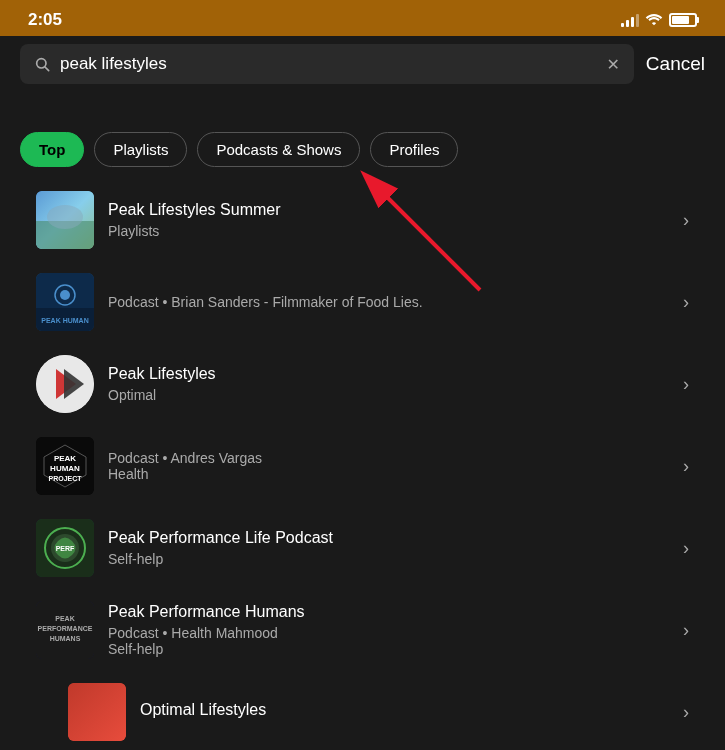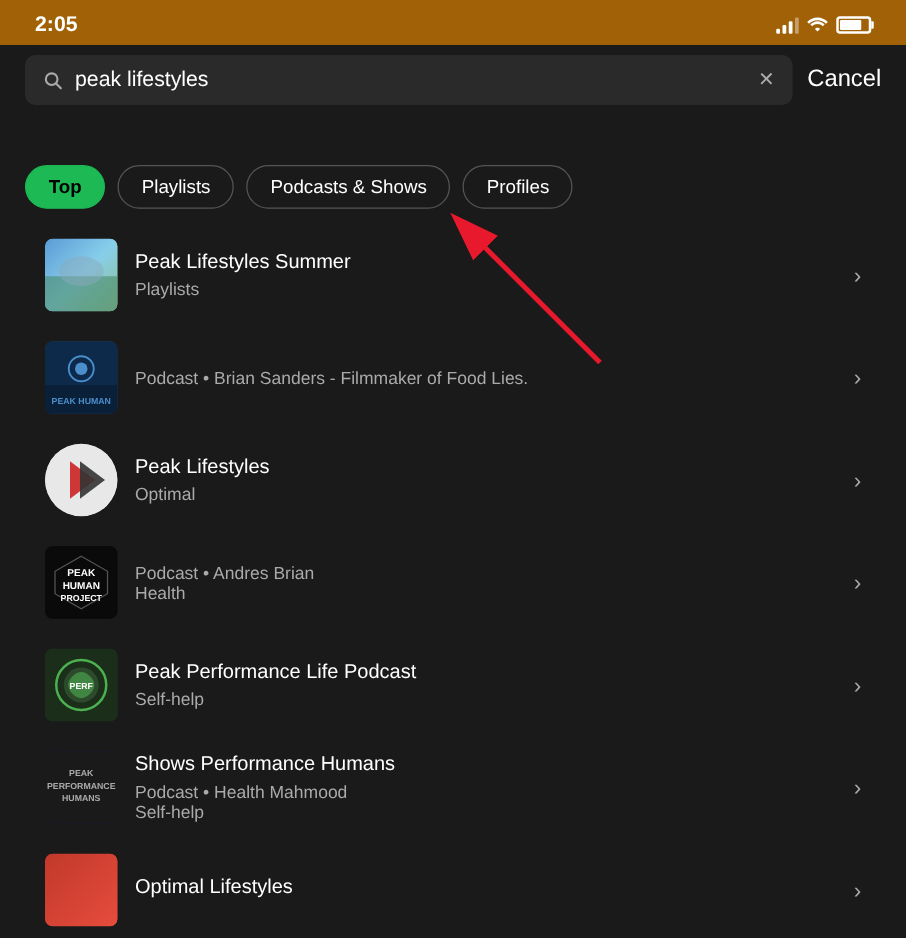--- a/index.html
+++ b/index.html
@@ -381,21 +381,21 @@
     <div class="result-thumbnail thumb-podcast-2">
       <svg width="58" height="58" viewBox="0 0 58 58">
         <rect width="58" height="58" rx="6" fill="#0a0a0a"></rect>
         <polygon points="29,8 50,20 50,38 29,50 8,38 8,20" fill="none" stroke="#555" stroke-width="1"></polygon>
         <text x="29" y="24" text-anchor="middle" fill="white" font-size="8" font-weight="bold">PEAK</text>
         <text x="29" y="34" text-anchor="middle" fill="white" font-size="8" font-weight="bold">HUMAN</text>
         <text x="29" y="44" text-anchor="middle" fill="white" font-size="7" font-weight="bold">PROJECT</text>
       </svg>
     </div>
     <div class="result-info">
-      <div class="result-subtitle">Podcast • Andres Brian</div>
+      <div class="result-subtitle">Podcast • Andres Vargas</div>
       <div class="result-subtitle-line2">Health</div>
     </div>
     <span class="chevron-right">›</span>
   </div>
 
   <div class="result-item">
     <div class="result-thumbnail thumb-podcast-3">
       <svg width="58" height="58" viewBox="0 0 58 58">
         <rect width="58" height="58" rx="6" fill="#1a2e1a"></rect>
         <circle cx="29" cy="29" r="20" fill="none" stroke="#4caf50" stroke-width="2"></circle>
@@ -414,28 +414,28 @@
   <div class="result-item">
     <div class="result-thumbnail thumb-podcast-4">
       <svg width="58" height="58" viewBox="0 0 58 58">
         <rect width="58" height="58" rx="6" fill="#1a1a1a"></rect>
         <text x="29" y="20" text-anchor="middle" fill="#aaaaaa" font-size="7" font-weight="bold">PEAK</text>
         <text x="29" y="30" text-anchor="middle" fill="#aaaaaa" font-size="7" font-weight="bold">PERFORMANCE</text>
         <text x="29" y="40" text-anchor="middle" fill="#aaaaaa" font-size="7" font-weight="bold">HUMANS</text>
       </svg>
     </div>
     <div class="result-info">
-      <div class="result-title">Shows Performance Humans</div>
+      <div class="result-title">Peak Performance Humans</div>
       <div class="result-subtitle">Podcast • Health Mahmood</div>
       <div class="result-subtitle-line2">Self-help</div>
     </div>
     <span class="chevron-right">›</span>
   </div>
 
-  <div class="result-item" style="padding-bottom: 4px;">
+  <div class="result-item" style="padding-bottom: 4px; margin-left: 32px;">
     <div class="result-thumbnail thumb-optimal">
       <svg width="58" height="58" viewBox="0 0 58 58">
         <defs>
           <linearGradient id="g2" x1="0%" y1="0%" x2="100%" y2="100%">
             <stop offset="0%" style="stop-color:#c0392b"></stop>
             <stop offset="100%" style="stop-color:#e74c3c"></stop>
           </linearGradient>
         </defs>
         <rect width="58" height="58" rx="6" fill="url(#g2)"></rect>
       </svg>

